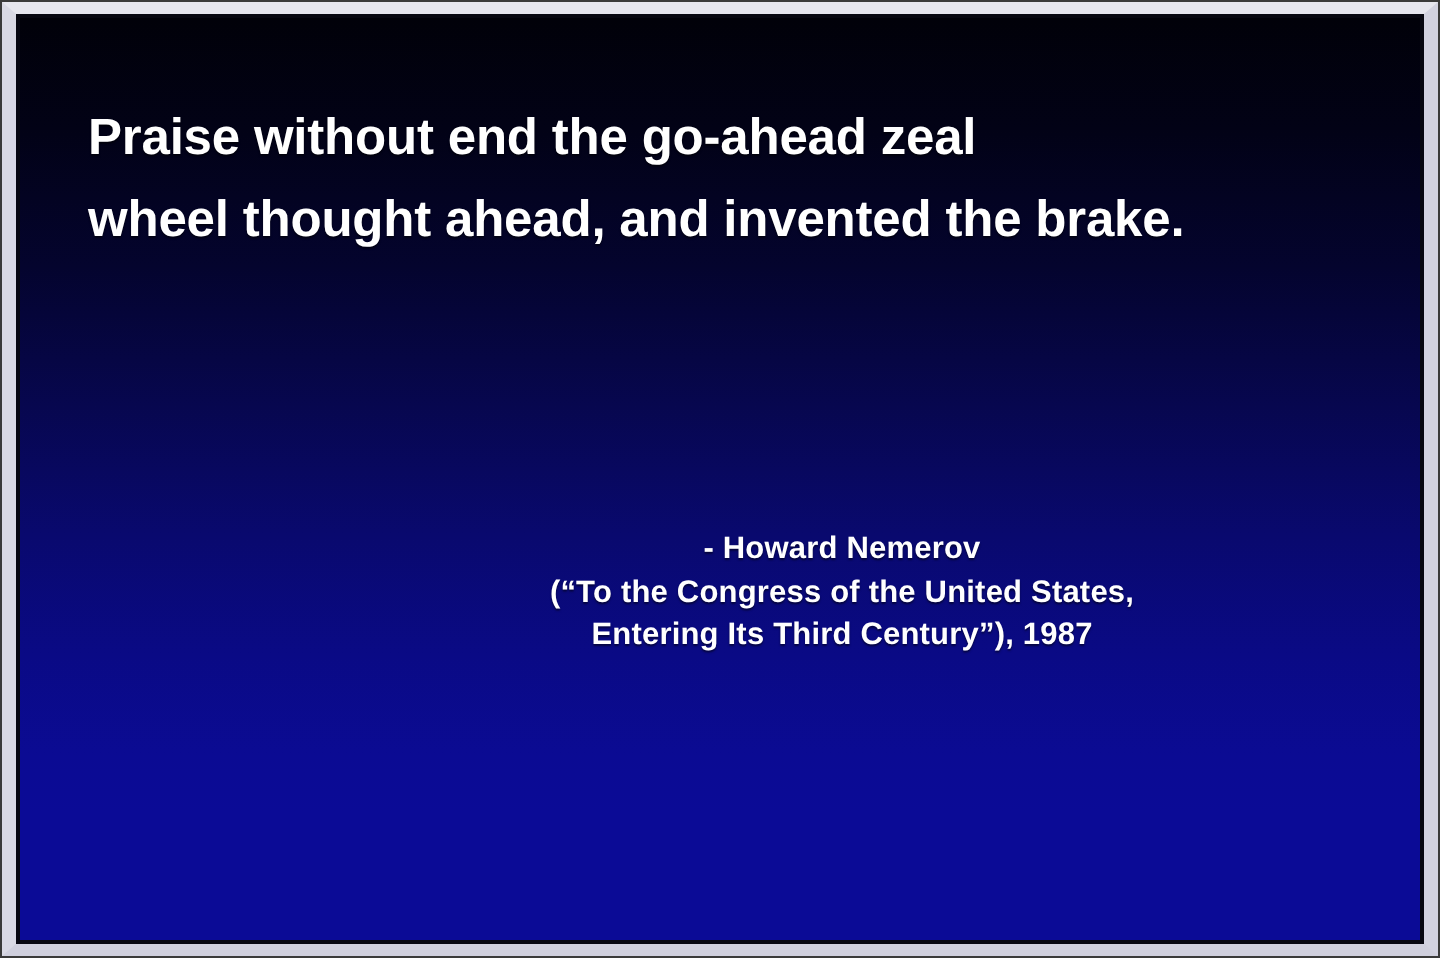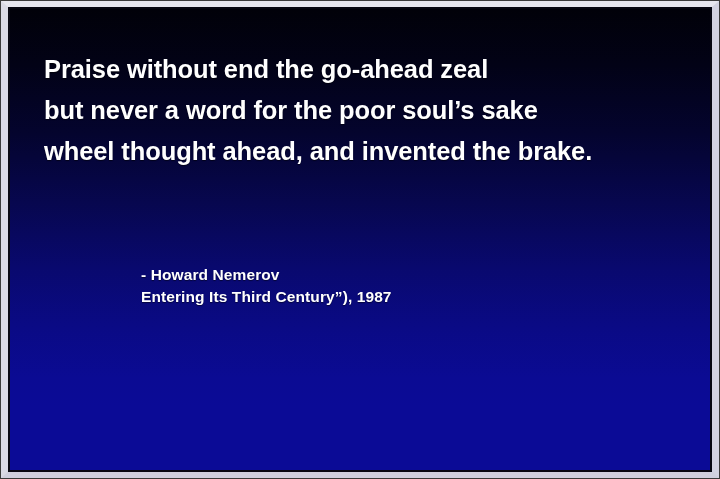--- a/index.html
+++ b/index.html
@@ -76,21 +76,21 @@
     font-weight: bold;
     letter-spacing: -0.1px;
     white-space: pre;
     text-shadow: 0 1px 1px rgba(0,0,0,0.55);
   }
   #attribution {
     position: absolute;
     right: 9px;
     top: 255px;
     width: 560px;
-    text-align: left;
+    text-align: center;
   }
   .attr-line {
     color: #ffffff;
     font-size: 15.5px;
     line-height: 21.5px;
     font-weight: bold;
     letter-spacing: 0.1px;
     white-space: pre;
     text-shadow: 0 1px 1px rgba(0,0,0,0.5);
   }
@@ -102,25 +102,25 @@
 
   <div id="outer-edge"></div>
 
   <div id="frame"></div>
 
   <div id="canvas-wrap">
     <div id="canvas">
 
       <div id="poem">
         <div class="poem-line">Praise without end the go-ahead zeal</div>
-        <div class="poem-line">but never a word for the poor soul’s sake</div>
         <div class="poem-line">wheel thought ahead, and invented the brake.</div>
       </div>
 
       <div id="attribution">
         <div class="attr-line">- Howard Nemerov</div>
+        <div class="attr-line">(“To the Congress of the United States,</div>
         <div class="attr-line">Entering Its Third Century”), 1987</div>
       </div>
 
     </div>
   </div>
 
 </div>
 
 </body></html>

